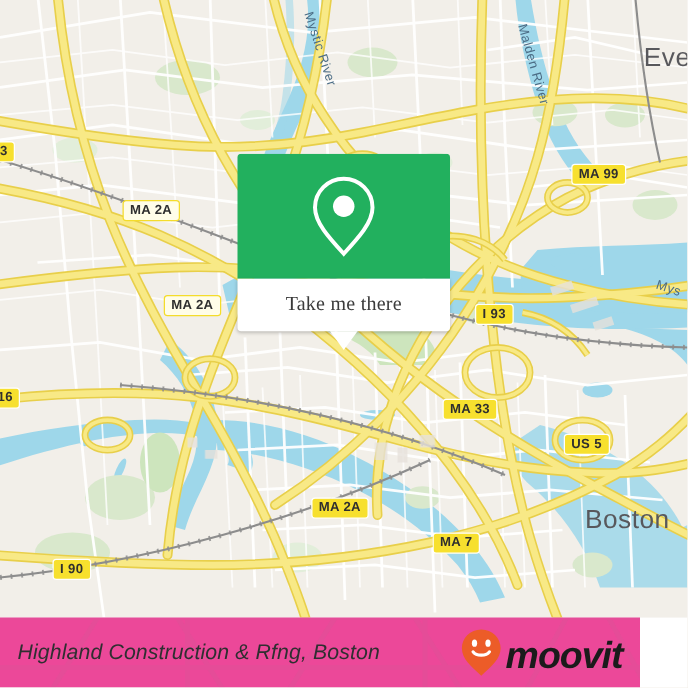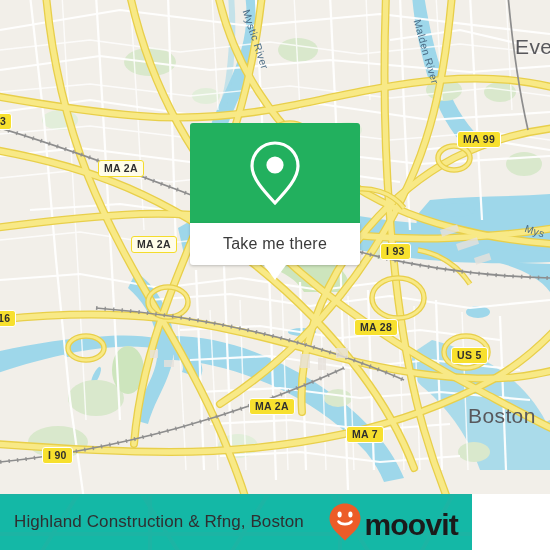--- a/index.html
+++ b/index.html
@@ -52,34 +52,35 @@
   #callout-top{
     width:170px;height:100px;background:#22b05e;
     border-radius:3px 3px 0 0;
     display:flex;align-items:center;justify-content:center;
   }
   #callout-bottom{
     width:170px;height:42px;background:#ffffff;
     border-radius:0 0 3px 3px;
     display:flex;align-items:center;justify-content:center;
     box-shadow:0 1px 3px rgba(0,0,0,.22);
+    font-family:Liberation Serif, serif;
   }
   #callout-label{font-size:16px;color:#3b3b3b;letter-spacing:.2px;}
   #callout-tail{
     position:absolute;left:50%;margin-left:-11px;top:142px;
     width:0;height:0;
     border-left:11px solid transparent;
     border-right:11px solid transparent;
     border-top:15px solid #ffffff;
   }
 
   
   #footer{
-    position:absolute;left:0;bottom:0;width:472px;height:56px;
-    background:#14b8a6;overflow:hidden;
+    position:absolute;left:0;bottom:0;width:512px;height:56px;
+    background:#ec4899;overflow:hidden;font-style:italic;
   }
   #footer-watermark{position:absolute;left:0;top:-300px;opacity:.07;}
   #footer-inner{
     position:relative;width:100%;height:100%;
     display:flex;align-items:center;justify-content:space-between;
     padding:0 14px 0 14px;box-sizing:border-box;
   }
   #footer-title{font-size:17px;color:#2f2f31;letter-spacing:.1px;}
   #brand{display:flex;align-items:flex-end;gap:2px;}
   #brand-word{font-size:30px;color:#1b1b1b;letter-spacing:-.8px;font-weight:bold;}
@@ -274,21 +275,21 @@
     <div class="place city big" style="left:515px;top:35px;">Evere</div>
 
     <div class="river" style="left:252px;top:8px;transform:rotate(72deg);transform-origin:left top;">Mystic River</div>
     <div class="river" style="left:423px;top:18px;transform:rotate(74deg);transform-origin:left top;">Malden River</div>
     <div class="river" style="left:527px;top:222px;transform:rotate(18deg);transform-origin:left top;">Mys</div>
 
     <div class="shield outline" style="left:98px;top:160px;">MA 2A</div>
     <div class="shield outline" style="left:131px;top:236px;">MA 2A</div>
     <div class="shield fill" style="left:249px;top:398px;">MA 2A</div>
     <div class="shield fill" style="left:346px;top:426px;">MA 7</div>
-    <div class="shield fill" style="left:354px;top:319px;">MA 28</div>
+    <div class="shield fill" style="left:354px;top:319px;">MA 33</div>
     <div class="shield fill" style="left:457px;top:131px;">MA 99</div>
     <div class="shield fill" style="left:380px;top:231px;margin-top:12px;">I 93</div>
     <div class="shield fill" style="left:451px;top:347px;">US 5</div>
     <div class="shield fill" style="left:42px;top:447px;">I 90</div>
     <div class="shield fill" style="left:-8px;top:310px;">16</div>
     <div class="shield fill" style="left:-6px;top:113px;">3</div>
 
   </div>
 
   <div id="callout">

